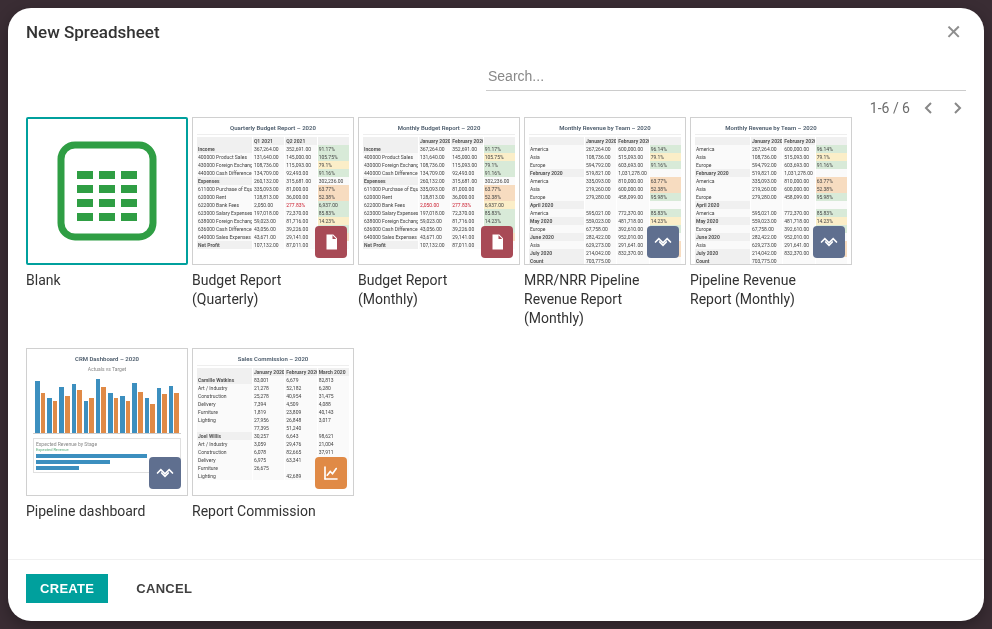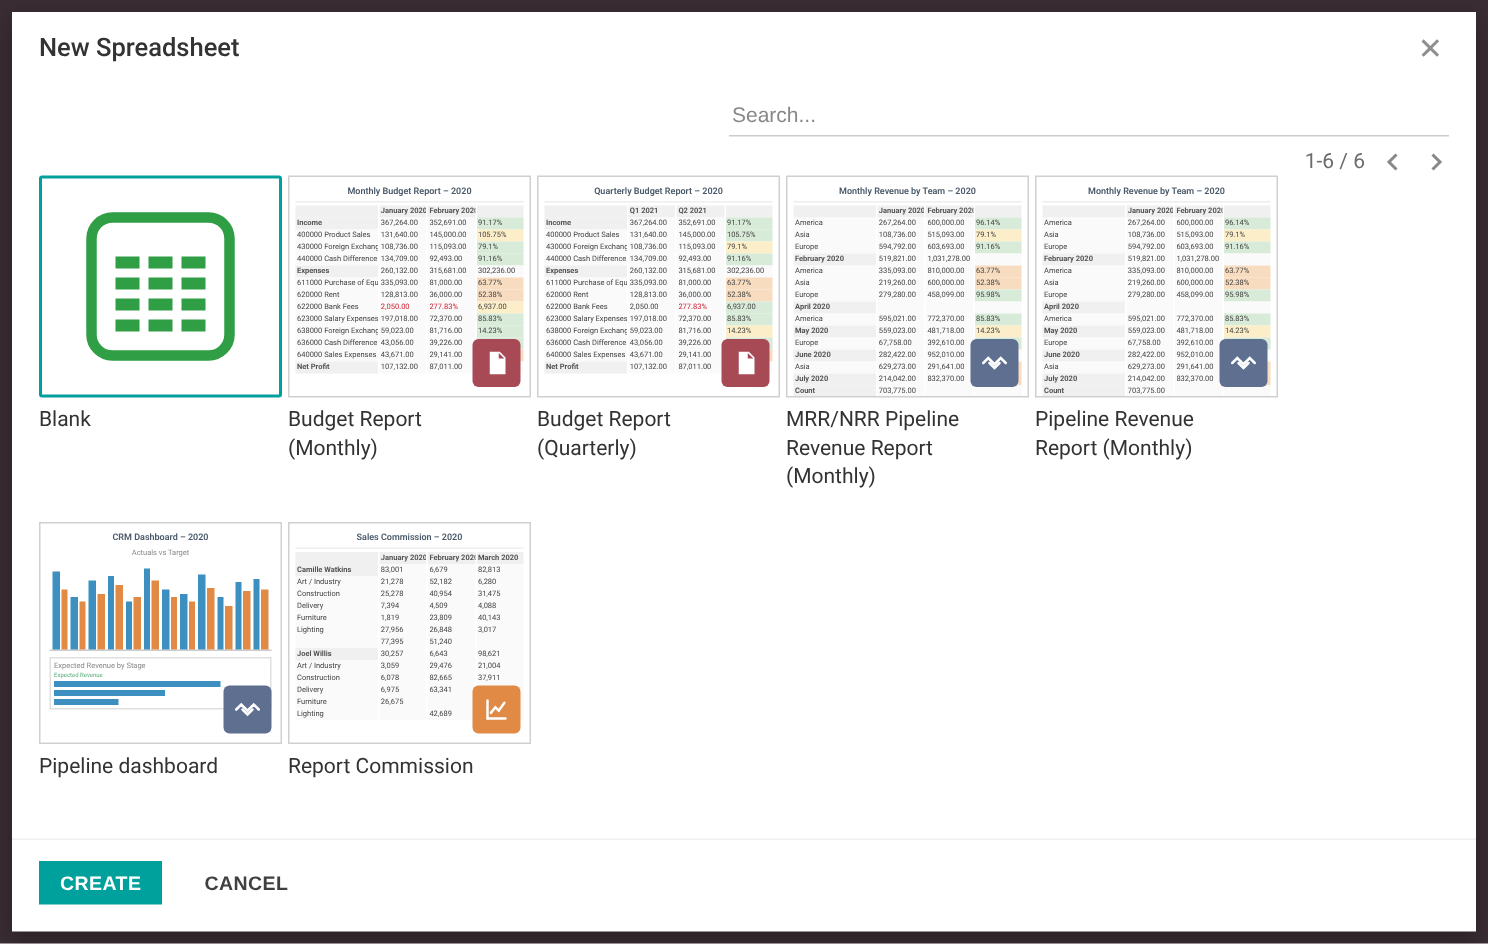--- a/index.html
+++ b/index.html
@@ -14,20 +14,21 @@
 .modal {
   position: absolute;
   top: 8px;
   left: 8px;
   right: 8px;
   bottom: 8px;
   background: #fff;
   box-shadow: 0 5px 15px rgba(0,0,0,0.3);
   display: flex;
   flex-direction: column;
+  border-radius: 23px;
 }
 .modal-header {
   padding: 14px 18px 10px 18px;
   display: flex;
   justify-content: space-between;
   align-items: flex-start;
 }
 .modal-title {
   font-size: 17px;
   font-weight: 500;
@@ -258,44 +259,44 @@
               </g>
             </svg>
           </div>
         </div>
         <div class="template-label">Blank</div>
       </div>
 
       <div class="template-card">
         <div class="template-thumb">
           <div class="mini">
-            <div class="mini-title">Monthly Budget Report – 2020</div>
+            <div class="mini-title">Quarterly Budget Report – 2020</div>
             <div class="mini-row">
                 <div class="mini-cell hdr lbl"></div>
-                <div class="mini-cell hdr">January 2020</div>
-                <div class="mini-cell hdr">February 2020</div>
+                <div class="mini-cell hdr">Q1 2021</div>
+                <div class="mini-cell hdr">Q2 2021</div>
                 <div class="mini-cell hdr"></div>
               </div>
             <div class="mini-row">
                 <div class="mini-cell lbl hdr">Income</div>
                 <div class="mini-cell">367,264.00</div>
                 <div class="mini-cell">352,691.00</div>
                 <div class="mini-cell shade-g">91.17%</div>
               </div>
             <div class="mini-row">
                 <div class="mini-cell lbl">400000 Product Sales</div>
                 <div class="mini-cell">131,640.00</div>
                 <div class="mini-cell">145,000.00</div>
-                <div class="mini-cell shade-y">105.75%</div>
+                <div class="mini-cell shade-g">105.75%</div>
               </div>
             <div class="mini-row">
                 <div class="mini-cell lbl">430000 Foreign Exchange</div>
                 <div class="mini-cell">108,736.00</div>
                 <div class="mini-cell">115,093.00</div>
-                <div class="mini-cell shade-g">79.1%</div>
+                <div class="mini-cell shade-y">79.1%</div>
               </div>
             <div class="mini-row">
                 <div class="mini-cell lbl">440000 Cash Difference G</div>
                 <div class="mini-cell">134,709.00</div>
                 <div class="mini-cell">92,493.00</div>
                 <div class="mini-cell shade-g">91.16%</div>
               </div>
             <div class="mini-row">
                 <div class="mini-cell lbl hdr">Expenses</div>
                 <div class="mini-cell">260,132.00</div>
@@ -309,35 +310,35 @@
                 <div class="mini-cell shade-o">63.77%</div>
               </div>
             <div class="mini-row">
                 <div class="mini-cell lbl">620000 Rent</div>
                 <div class="mini-cell">128,813.00</div>
                 <div class="mini-cell">36,000.00</div>
                 <div class="mini-cell shade-o">52.38%</div>
               </div>
             <div class="mini-row">
                 <div class="mini-cell lbl">622000 Bank Fees</div>
-                <div class="mini-cell neg">2,050.00</div>
+                <div class="mini-cell">2,050.00</div>
                 <div class="mini-cell neg">277.83%</div>
-                <div class="mini-cell shade-y">6,937.00</div>
+                <div class="mini-cell shade-g">6,937.00</div>
               </div>
             <div class="mini-row">
                 <div class="mini-cell lbl">623000 Salary Expenses</div>
                 <div class="mini-cell">197,018.00</div>
                 <div class="mini-cell">72,370.00</div>
                 <div class="mini-cell shade-g">85.83%</div>
               </div>
             <div class="mini-row">
                 <div class="mini-cell lbl">638000 Foreign Exchange</div>
                 <div class="mini-cell">59,023.00</div>
                 <div class="mini-cell">81,716.00</div>
-                <div class="mini-cell shade-g">14.23%</div>
+                <div class="mini-cell shade-y">14.23%</div>
               </div>
             <div class="mini-row">
                 <div class="mini-cell lbl">636000 Cash Difference G</div>
                 <div class="mini-cell">43,056.00</div>
                 <div class="mini-cell">39,226.00</div>
                 <div class="mini-cell shade-g">90.92%</div>
               </div>
             <div class="mini-row">
                 <div class="mini-cell lbl">640000 Sales Expenses</div>
                 <div class="mini-cell">43,671.00</div>
@@ -352,50 +353,50 @@
               </div>
           </div>
           <div class="badge maroon">
             <svg width="18" height="18" viewBox="0 0 24 24" fill="#fff">
                 <path d="M6 2h9l5 5v15H6zM14 3v5h5"></path>
                 <circle cx="16" cy="18" r="2.3" fill="none" stroke="#fff" stroke-width="1.5"></circle>
                 <path d="M16 15.7v-1M16 21.3v-1M13.7 18h-1M19.3 18h-1" stroke="#fff" stroke-width="1.5"></path>
               </svg>
           </div>
         </div>
-        <div class="template-label">Budget Report (Monthly)</div>
+        <div class="template-label">Budget Report (Quarterly)</div>
       </div>
 
       <div class="template-card">
         <div class="template-thumb">
           <div class="mini">
-            <div class="mini-title">Quarterly Budget Report – 2020</div>
+            <div class="mini-title">Monthly Budget Report – 2020</div>
             <div class="mini-row">
                 <div class="mini-cell hdr lbl"></div>
-                <div class="mini-cell hdr">Q1 2021</div>
-                <div class="mini-cell hdr">Q2 2021</div>
+                <div class="mini-cell hdr">January 2020</div>
+                <div class="mini-cell hdr">February 2020</div>
                 <div class="mini-cell hdr"></div>
               </div>
             <div class="mini-row">
                 <div class="mini-cell lbl hdr">Income</div>
                 <div class="mini-cell">367,264.00</div>
                 <div class="mini-cell">352,691.00</div>
                 <div class="mini-cell shade-g">91.17%</div>
               </div>
             <div class="mini-row">
                 <div class="mini-cell lbl">400000 Product Sales</div>
                 <div class="mini-cell">131,640.00</div>
                 <div class="mini-cell">145,000.00</div>
-                <div class="mini-cell shade-g">105.75%</div>
+                <div class="mini-cell shade-y">105.75%</div>
               </div>
             <div class="mini-row">
                 <div class="mini-cell lbl">430000 Foreign Exchange</div>
                 <div class="mini-cell">108,736.00</div>
                 <div class="mini-cell">115,093.00</div>
-                <div class="mini-cell shade-y">79.1%</div>
+                <div class="mini-cell shade-g">79.1%</div>
               </div>
             <div class="mini-row">
                 <div class="mini-cell lbl">440000 Cash Difference G</div>
                 <div class="mini-cell">134,709.00</div>
                 <div class="mini-cell">92,493.00</div>
                 <div class="mini-cell shade-g">91.16%</div>
               </div>
             <div class="mini-row">
                 <div class="mini-cell lbl hdr">Expenses</div>
                 <div class="mini-cell">260,132.00</div>
@@ -409,35 +410,35 @@
                 <div class="mini-cell shade-o">63.77%</div>
               </div>
             <div class="mini-row">
                 <div class="mini-cell lbl">620000 Rent</div>
                 <div class="mini-cell">128,813.00</div>
                 <div class="mini-cell">36,000.00</div>
                 <div class="mini-cell shade-o">52.38%</div>
               </div>
             <div class="mini-row">
                 <div class="mini-cell lbl">622000 Bank Fees</div>
-                <div class="mini-cell">2,050.00</div>
+                <div class="mini-cell neg">2,050.00</div>
                 <div class="mini-cell neg">277.83%</div>
-                <div class="mini-cell shade-g">6,937.00</div>
+                <div class="mini-cell shade-y">6,937.00</div>
               </div>
             <div class="mini-row">
                 <div class="mini-cell lbl">623000 Salary Expenses</div>
                 <div class="mini-cell">197,018.00</div>
                 <div class="mini-cell">72,370.00</div>
                 <div class="mini-cell shade-g">85.83%</div>
               </div>
             <div class="mini-row">
                 <div class="mini-cell lbl">638000 Foreign Exchange</div>
                 <div class="mini-cell">59,023.00</div>
                 <div class="mini-cell">81,716.00</div>
-                <div class="mini-cell shade-y">14.23%</div>
+                <div class="mini-cell shade-g">14.23%</div>
               </div>
             <div class="mini-row">
                 <div class="mini-cell lbl">636000 Cash Difference G</div>
                 <div class="mini-cell">43,056.00</div>
                 <div class="mini-cell">39,226.00</div>
                 <div class="mini-cell shade-g">90.92%</div>
               </div>
             <div class="mini-row">
                 <div class="mini-cell lbl">640000 Sales Expenses</div>
                 <div class="mini-cell">43,671.00</div>
@@ -452,21 +453,21 @@
               </div>
           </div>
           <div class="badge maroon">
             <svg width="18" height="18" viewBox="0 0 24 24" fill="#fff">
                 <path d="M6 2h9l5 5v15H6zM14 3v5h5"></path>
                 <circle cx="16" cy="18" r="2.3" fill="none" stroke="#fff" stroke-width="1.5"></circle>
                 <path d="M16 15.7v-1M16 21.3v-1M13.7 18h-1M19.3 18h-1" stroke="#fff" stroke-width="1.5"></path>
               </svg>
           </div>
         </div>
-        <div class="template-label">Budget Report (Quarterly)</div>
+        <div class="template-label">Budget Report (Monthly)</div>
       </div>
 
       <div class="template-card">
         <div class="template-thumb">
           <div class="mini">
             <div class="mini-title">Monthly Revenue by Team – 2020</div>
             <div class="mini-row">
                 <div class="mini-cell hdr lbl"></div>
                 <div class="mini-cell hdr">January 2020</div>
                 <div class="mini-cell hdr">February 2020</div>

